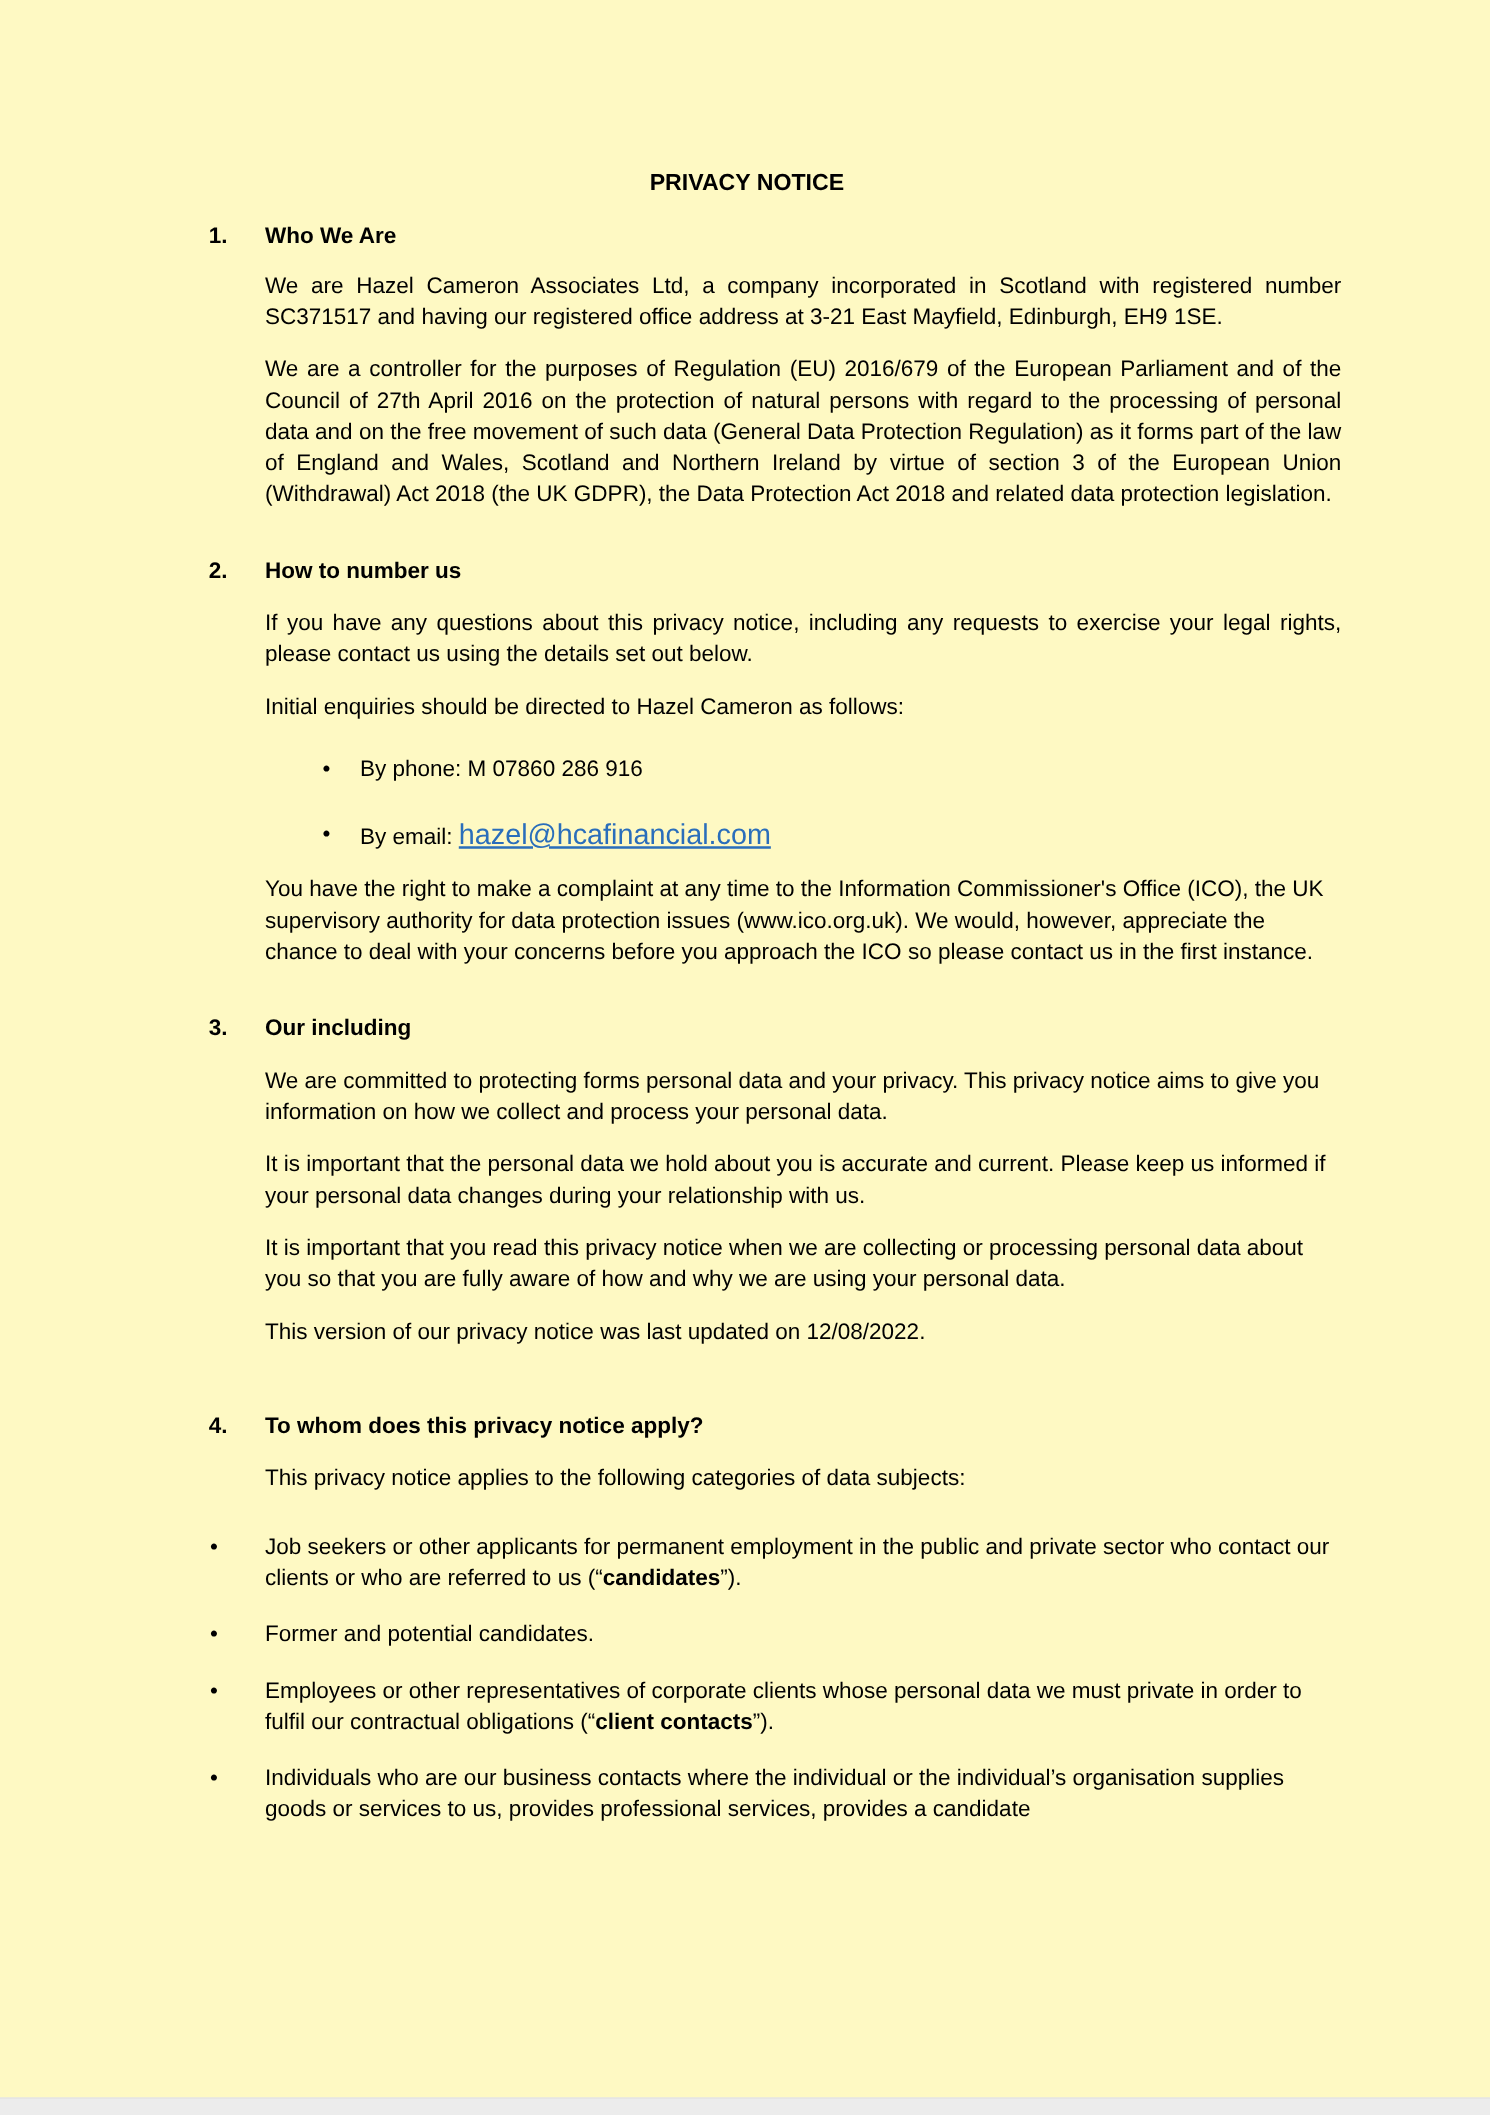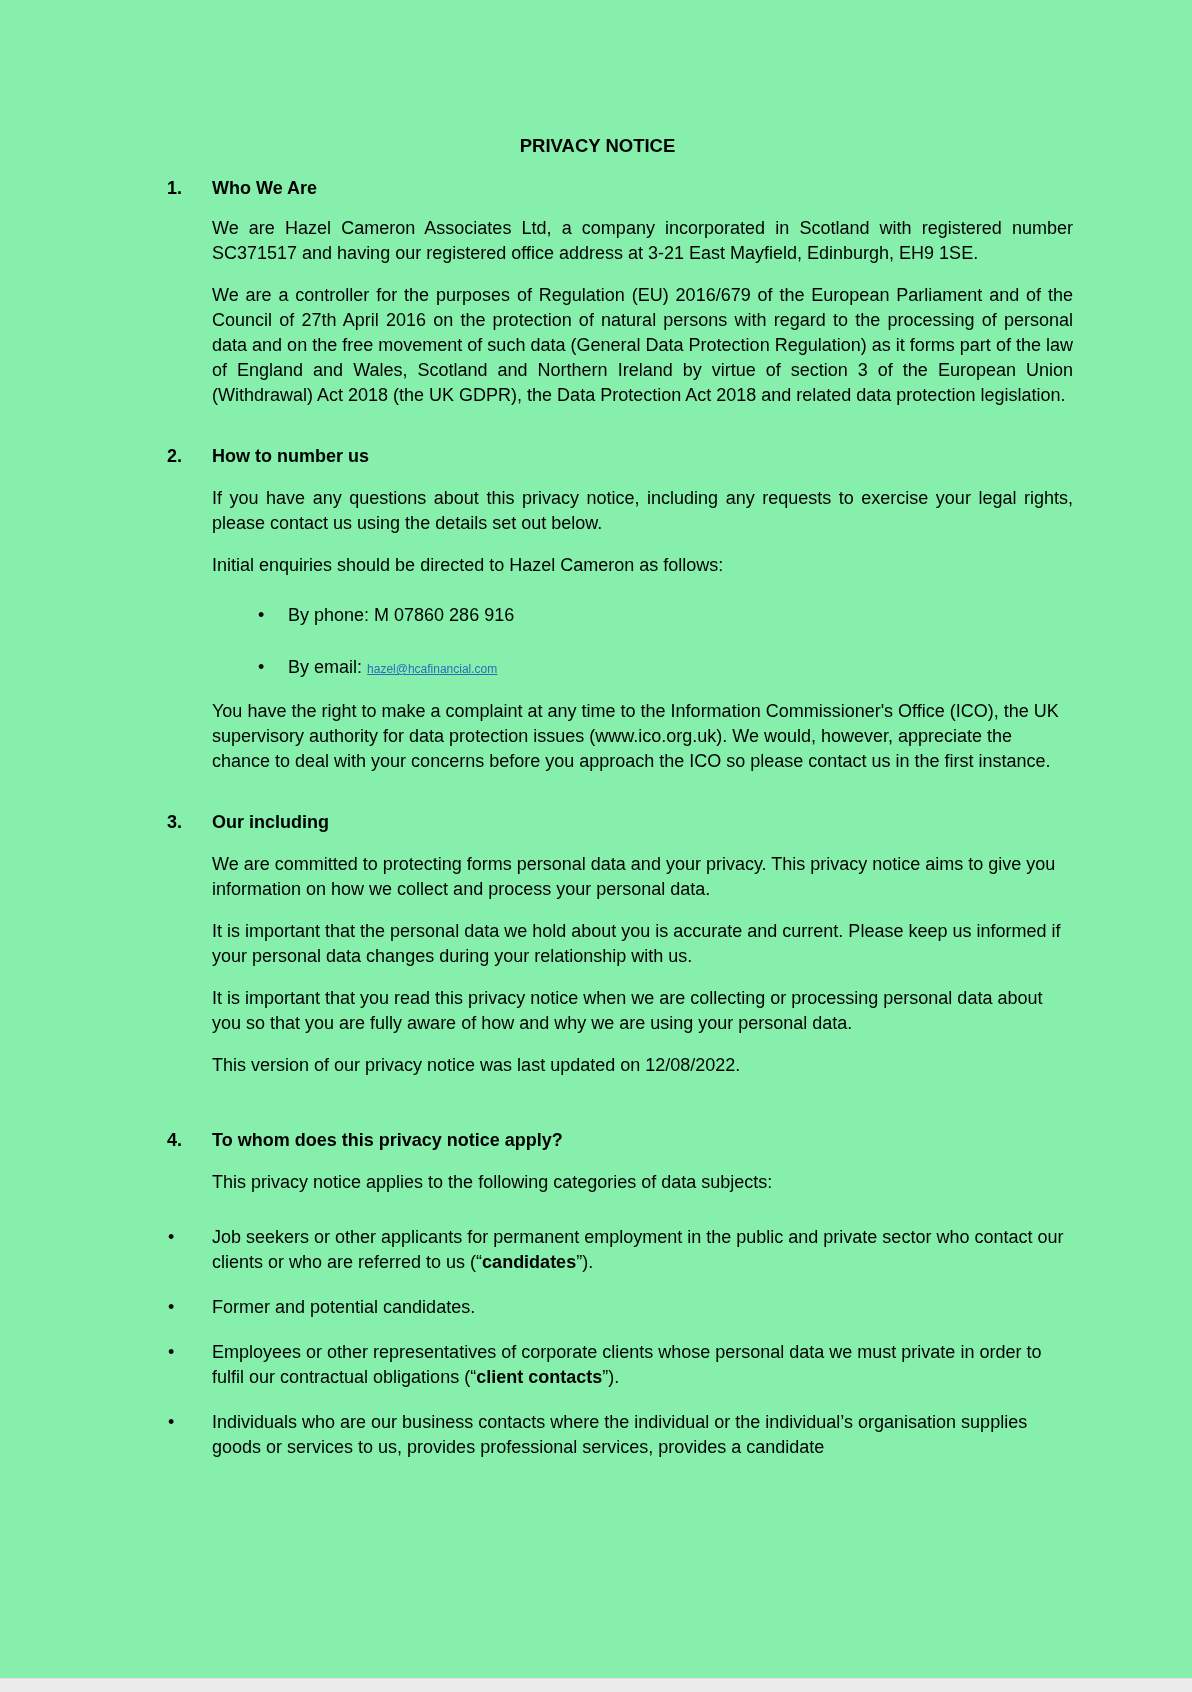--- a/index.html
+++ b/index.html
@@ -1,20 +1,20 @@
 <!DOCTYPE html>
 <html style="--link-blue: #2a6ebb; --page-edge: #ececec;"><head>
 <meta charset="utf-8">
 <style>
   html, body { margin:0; padding:0; background:#fff; }
   .page {
     position: relative;
     width: 1192px;
     height: 1692px;
-    background: #86efac;
+    background: #fef9c3;
     overflow: hidden;
     font-family: "Liberation Sans", "DejaVu Sans", sans-serif;
     font-size: 18px;
     line-height: 25px;
     color: #000;
   }
   .content { padding: 136px 119px 0 212px; }
 
   .doc-title {
     position: relative;
@@ -50,21 +50,21 @@
 
   .cat-list { margin: 30px 0 0 0; }
   .cat-list li { position: relative; }
   .cat-list li + li { margin-top: 20px; }
 
   .dot { position: absolute; left: -44px; top: 0; }
   .contact-list .dot { left: -30px; }
 
   .email-link {
     color: var(--link-blue, #2a6ebb);
-    font-size: 12px;
+    font-size: 23px;
   }
 
   .bottom-bar {
     position: absolute;
     left: 0; right: 0; bottom: 0;
     height: 13px;
     background: var(--page-edge, #ececec);
     border-top: 1px solid #e2e2e2;
   }
 </style>

